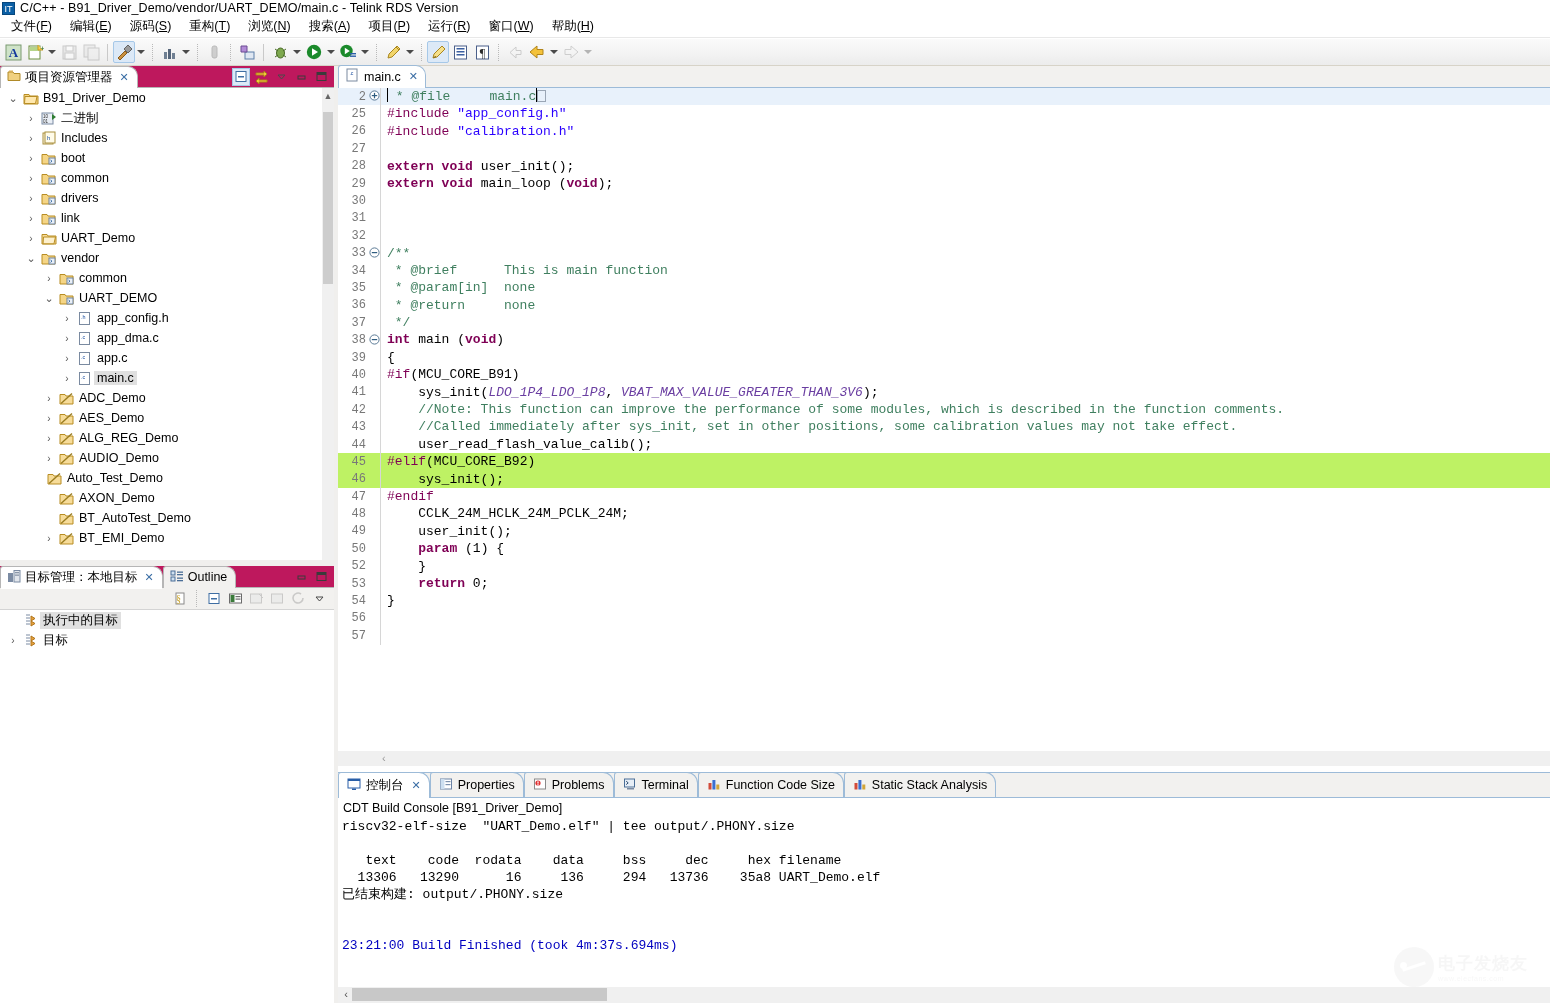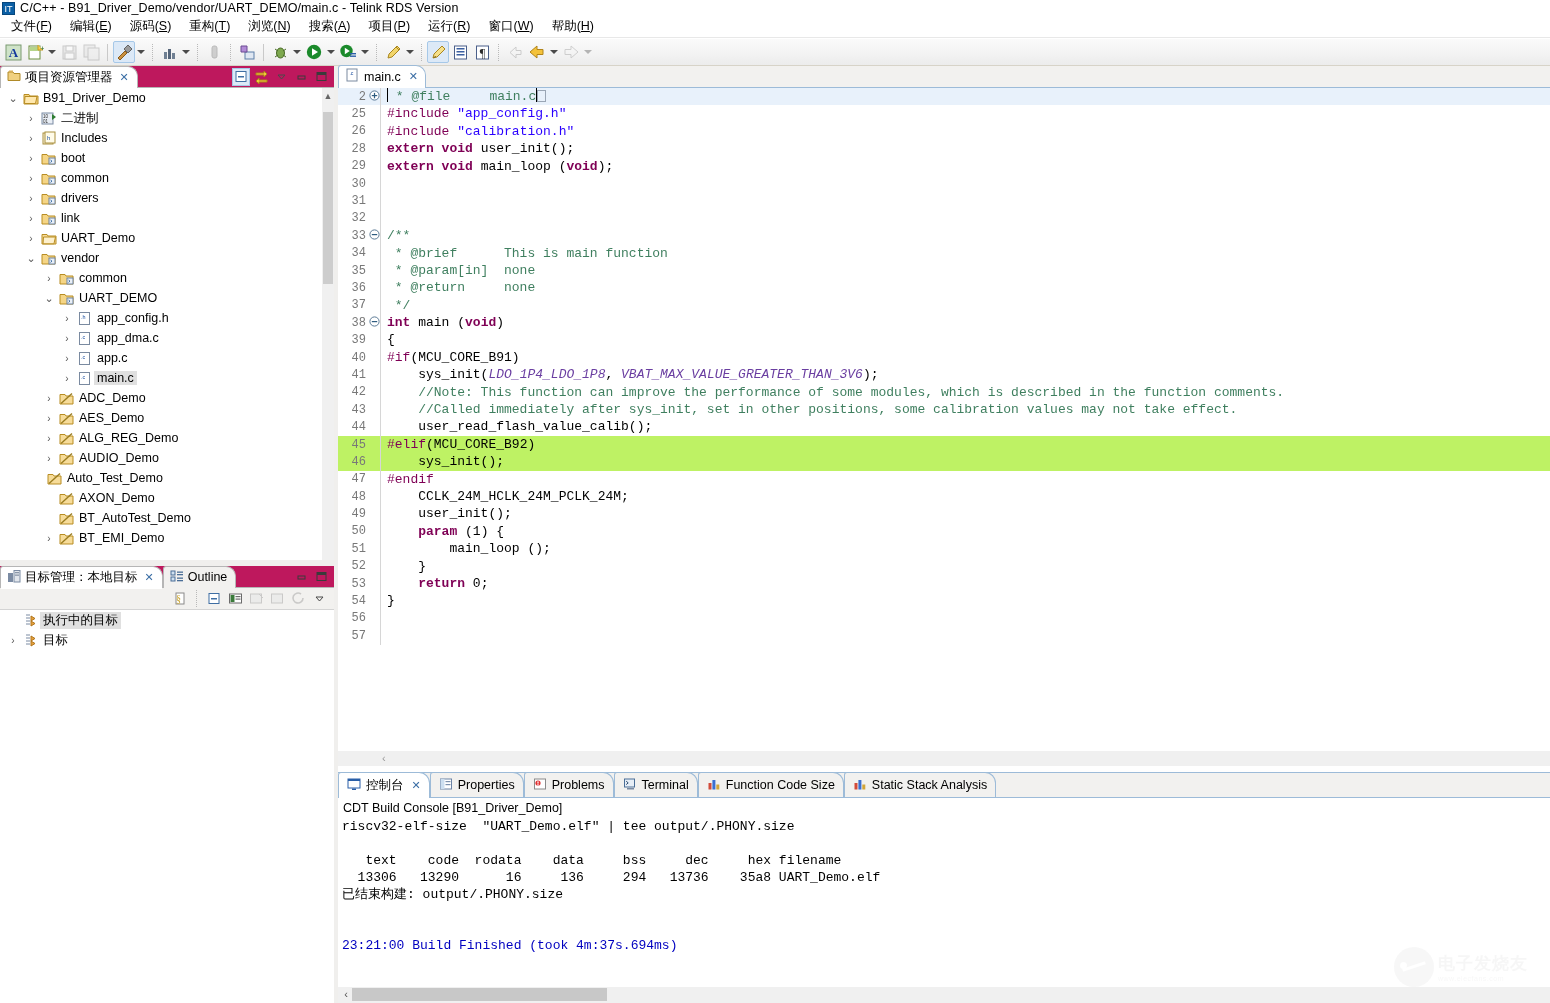--- a/index.html
+++ b/index.html
@@ -799,20 +799,26 @@
           <span class="vline"></span>
           <span class="ctext"><span class="pp">#include </span><span class="st">"app_config.h"</span></span>
         </div>
         <div class="code-row">
           <span class="gutter">26</span>
           <span class="fold"></span>
           <span class="vline"></span>
           <span class="ctext"><span class="pp">#include </span><span class="st">"calibration.h"</span></span>
         </div>
         <div class="code-row">
+          <span class="gutter">27</span>
+          <span class="fold"></span>
+          <span class="vline"></span>
+          <span class="ctext"></span>
+        </div>
+        <div class="code-row">
           <span class="gutter">28</span>
           <span class="fold"></span>
           <span class="vline"></span>
           <span class="ctext"><span class="k">extern void </span><span class="pl">user_init();</span></span>
         </div>
         <div class="code-row">
           <span class="gutter">29</span>
           <span class="fold"></span>
           <span class="vline"></span>
           <span class="ctext"><span class="k">extern void </span><span class="pl">main_loop (</span><span class="k">void</span><span class="pl">);</span></span>
@@ -941,26 +947,20 @@
           <span class="gutter">49</span>
           <span class="fold"></span>
           <span class="vline"></span>
           <span class="ctext"><span class="pl">    user_init();</span></span>
         </div>
         <div class="code-row">
           <span class="gutter">50</span>
           <span class="fold"></span>
           <span class="vline"></span>
           <span class="ctext"><span class="pl">    </span><span class="k">param</span><span class="pl"> (1) {</span></span>
-        </div>
-        <div class="code-row">
-          <span class="gutter">51</span>
-          <span class="fold"></span>
-          <span class="vline"></span>
-          <span class="ctext"><span class="pl">        main_loop ();</span></span>
         </div>
         <div class="code-row">
           <span class="gutter">52</span>
           <span class="fold"></span>
           <span class="vline"></span>
           <span class="ctext"><span class="pl">    }</span></span>
         </div>
         <div class="code-row">
           <span class="gutter">53</span>
           <span class="fold"></span>

